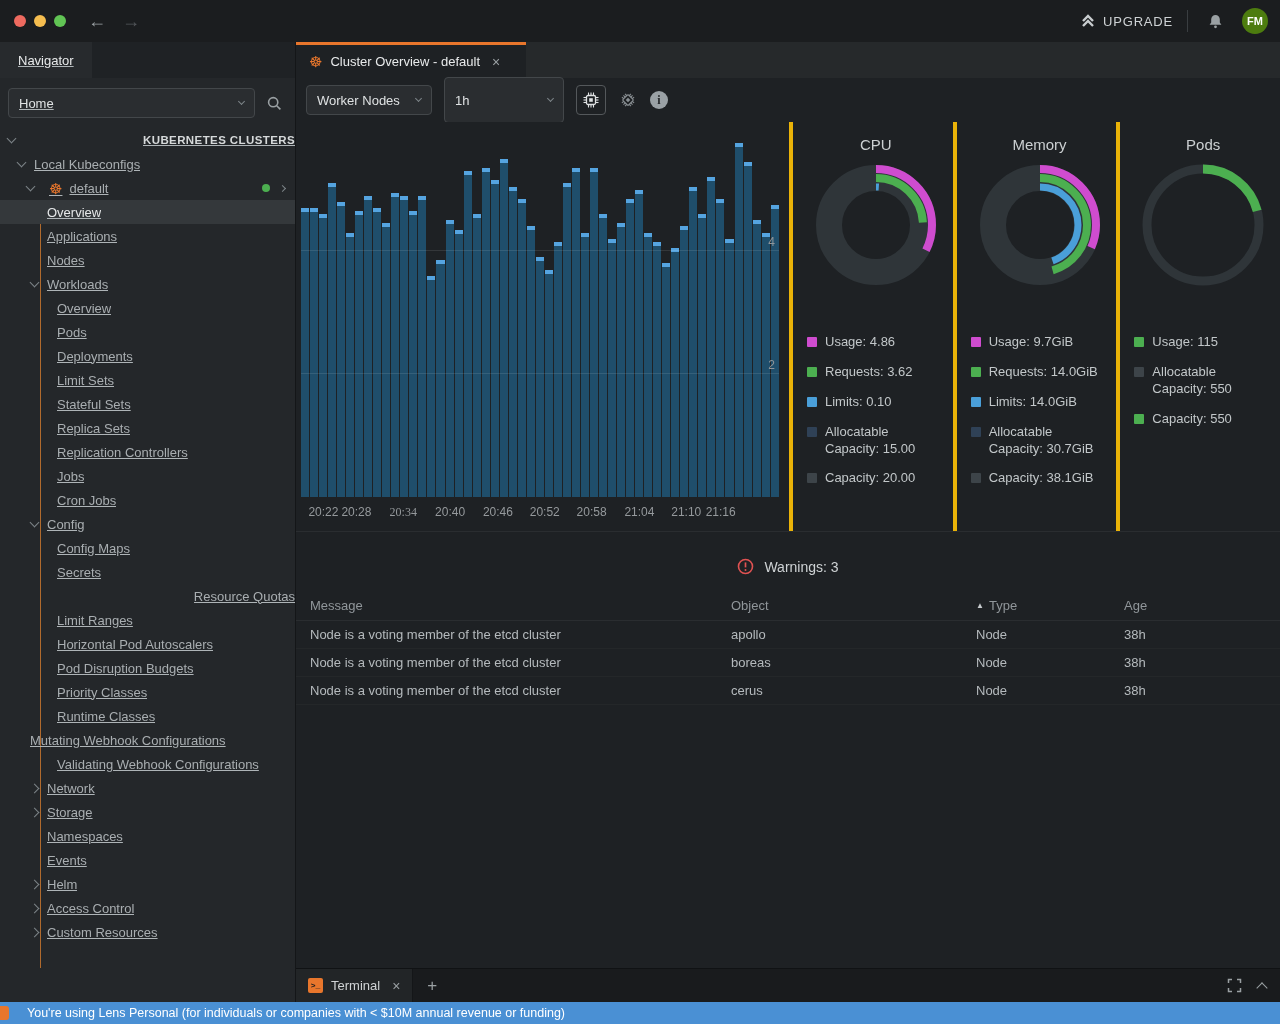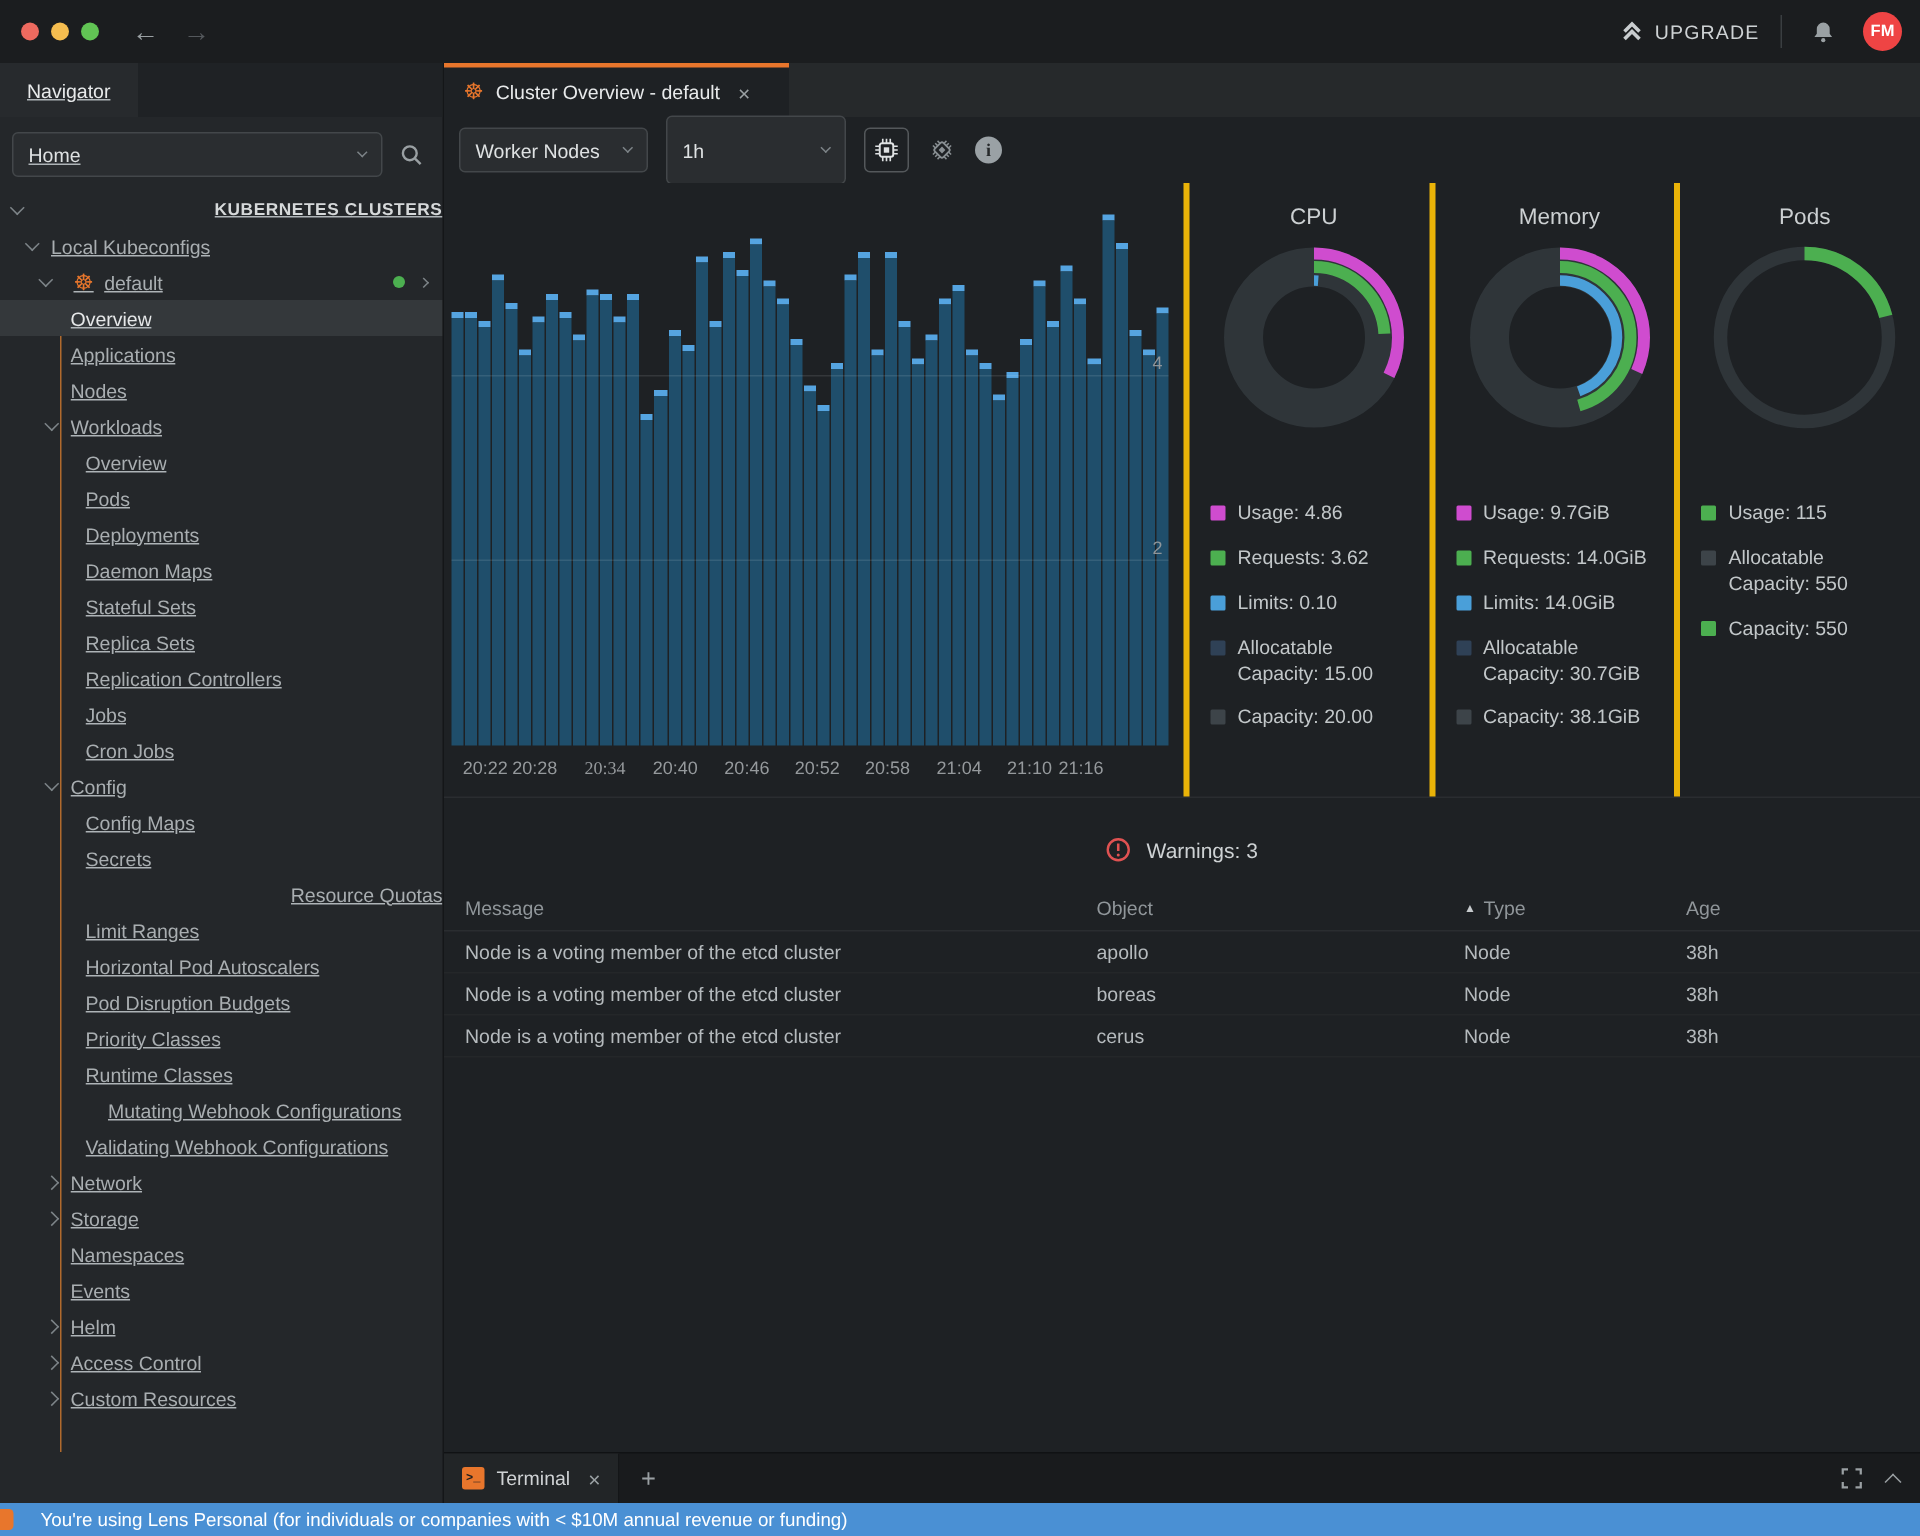--- a/index.html
+++ b/index.html
@@ -10,21 +10,21 @@
   
   .titlebar { height:42px; background:#1b1d1f; display:flex; align-items:center; flex:none; }
   .traffic { display:flex; gap:8px; margin-left:14px; }
   .light { width:12px; height:12px; border-radius:50%; }
   .light.red{background:#ee6a5f;} .light.yellow{background:#f5bd4f;} .light.green{background:#61c454;}
   .navarrows { display:flex; gap:16px; margin-left:22px; font-size:18px; }
   .arrow-back{ color:#9aa0a3; } .arrow-fwd{ color:#54585c; }
   .titlebar-right { margin-left:auto; display:flex; align-items:center; gap:14px; margin-right:12px; }
   .upgrade { display:flex; align-items:center; gap:7px; color:#ced2d4; letter-spacing:.8px; font-size:13px; cursor:default; }
   .tb-divider { width:1px; height:22px; background:#3a3e41; }
-  .avatar { width:26px; height:26px; border-radius:50%; background:#ef4444; color:#fff;
+  .avatar { width:26px; height:26px; border-radius:50%; background:#4d7c0f; color:#fff;
     font-size:11px; font-weight:bold; display:flex; align-items:center; justify-content:center; }
 
   
   .middle { flex:1; display:flex; min-height:0; }
 
   
   .leftpanel { width:296px; flex:none; background:#24272a; border-right:1px solid #141618; display:flex; flex-direction:column;text-decoration:underline; }
   .nav-tabbar { height:36px; background:#1f2225; display:flex; flex:none; }
   .nav-tab { background:#272a2d; padding:0 18px; display:flex; align-items:center; color:#e8eaeb; font-size:13px; }
   .nav-search { padding:10px 8px 8px 8px; display:flex; align-items:center; gap:6px; flex:none; }
@@ -199,21 +199,21 @@
           <div class="trow" style="padding-left: 57px;">
             <span class="lbl">Overview</span>
           </div>
           <div class="trow" style="padding-left: 57px;">
             <span class="lbl">Pods</span>
           </div>
           <div class="trow" style="padding-left: 57px;">
             <span class="lbl">Deployments</span>
           </div>
           <div class="trow" style="padding-left: 57px;">
-            <span class="lbl">Daemon Maps</span>
+            <span class="lbl">Limit Sets</span>
           </div>
           <div class="trow" style="padding-left: 57px;">
             <span class="lbl">Stateful Sets</span>
           </div>
           <div class="trow" style="padding-left: 57px;">
             <span class="lbl">Replica Sets</span>
           </div>
           <div class="trow" style="padding-left: 57px;">
             <span class="lbl">Replication Controllers</span>
           </div>
@@ -244,21 +244,21 @@
           </div>
           <div class="trow" style="padding-left: 57px;">
             <span class="lbl">Pod Disruption Budgets</span>
           </div>
           <div class="trow" style="padding-left: 57px;">
             <span class="lbl">Priority Classes</span>
           </div>
           <div class="trow" style="padding-left: 57px;">
             <span class="lbl">Runtime Classes</span>
           </div>
-          <div class="trow" style="padding-left: 72px;">
+          <div class="trow" style="padding-left: 30px;">
             <span class="lbl">Mutating Webhook Configurations</span>
           </div>
           <div class="trow" style="padding-left: 57px;">
             <span class="lbl">Validating Webhook Configurations</span>
           </div>
           <div class="trow" style="padding-left: 31px;">
             <span class="chev right" style="margin-right: 9px;"></span>
             <span class="lbl">Network</span>
           </div>
           <div class="trow" style="padding-left: 31px;">

